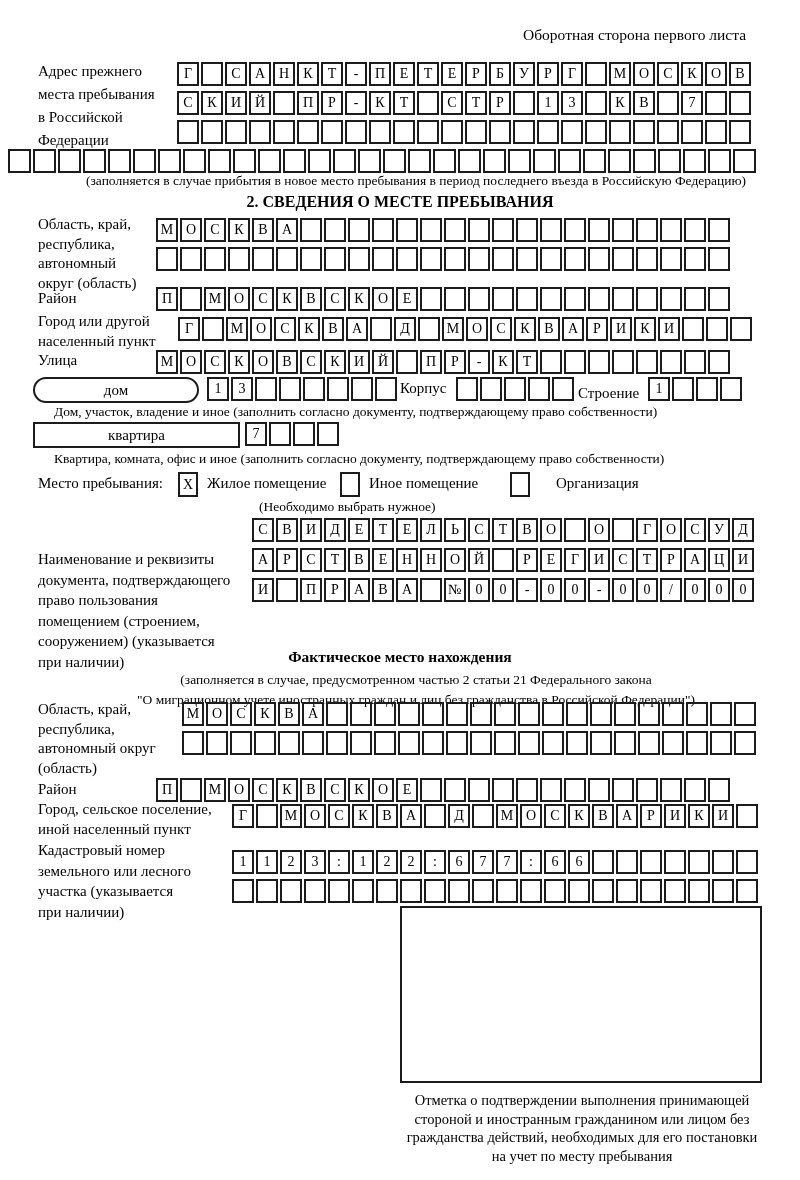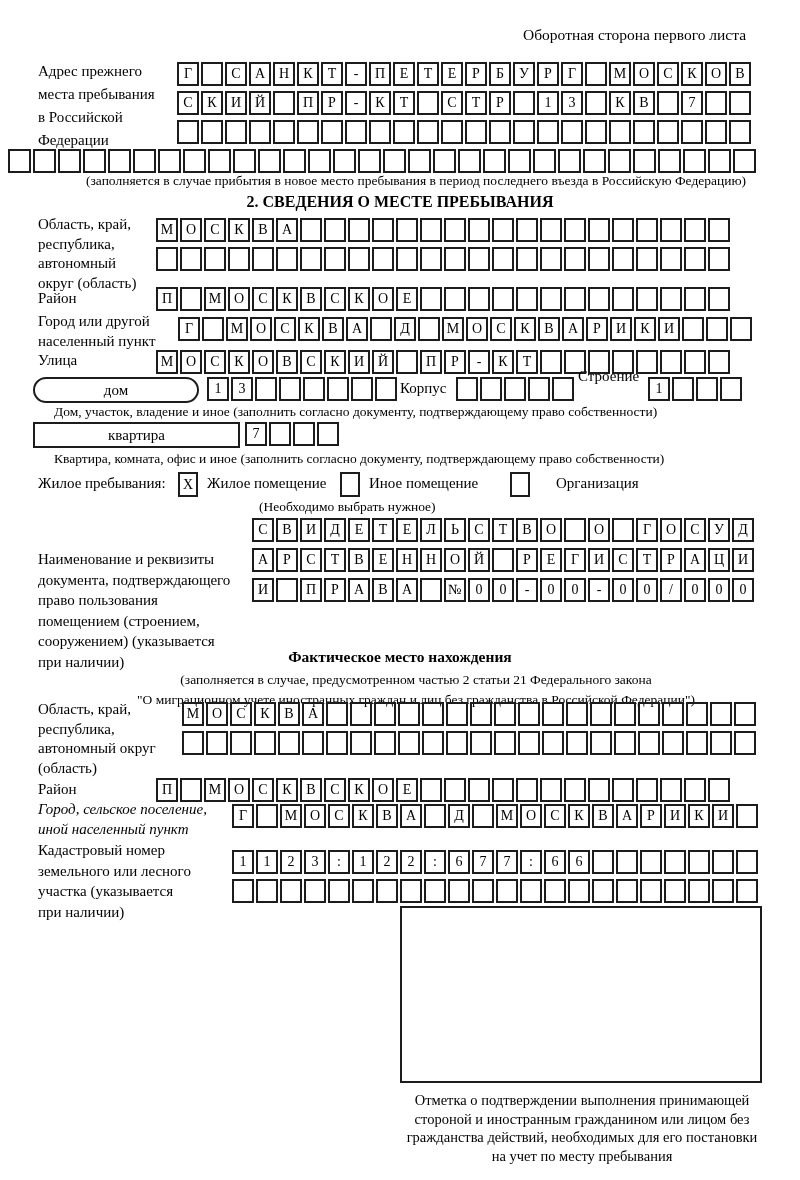--- a/index.html
+++ b/index.html
@@ -300,39 +300,39 @@
       <span class="cell"></span>
     </div>
   <div class="a inline-lbl" style="top:380px;left:400px;">Корпус</div>
   <div class="a cells" style="top:377px;left:456px;">
       <span class="cell"></span>
       <span class="cell"></span>
       <span class="cell"></span>
       <span class="cell"></span>
       <span class="cell"></span>
     </div>
-  <div class="a inline-lbl" style="top:368px;left:578px;">Строение</div>
+  <div class="a inline-lbl" style="top:385px;left:578px;">Строение</div>
   <div class="a cells" style="top:377px;left:648px;">
       <span class="cell">1</span>
       <span class="cell"></span>
       <span class="cell"></span>
       <span class="cell"></span>
     </div>
   <div class="a cap" style="top:404px;left:38px;">Дом, участок, владение и иное (заполнить согласно документу, подтверждающему право собственности)</div>
 
   <div class="a fieldbox" style="top:422px;left:33px;width:207px;">квартира</div>
   <div class="a cells" style="top:422px;left:245px;">
       <span class="cell">7</span>
       <span class="cell"></span>
       <span class="cell"></span>
       <span class="cell"></span>
     </div>
   <div class="a cap" style="top:451px;left:38px;">Квартира, комната, офис и иное (заполнить согласно документу, подтверждающему право собственности)</div>
 
-  <div class="a inline-lbl" style="top:475px;left:38px;">Жилое пребывания:</div>
+  <div class="a inline-lbl" style="top:475px;left:38px;">Место пребывания:</div>
   <div class="a cbx" style="top:472px;left:178px;">X</div>
   <div class="a inline-lbl" style="top:475px;left:207px;">Жилое помещение</div>
   <div class="a cbx" style="top:472px;left:340px;"></div>
   <div class="a inline-lbl" style="top:475px;left:369px;">Иное помещение</div>
   <div class="a cbx" style="top:472px;left:510px;"></div>
   <div class="a inline-lbl" style="top:475px;left:556px;">Организация</div>
   <div class="a cap" style="top:499px;left:243px;">(Необходимо выбрать нужное)</div>
 
   <div class="a lbl" style="top:518px;left:38px;width:215px;line-height:20.5px;margin-top:31px;">Наименование и реквизиты
 документа, подтверждающего
@@ -492,21 +492,21 @@
       <span class="cell"></span>
       <span class="cell"></span>
       <span class="cell"></span>
       <span class="cell"></span>
       <span class="cell"></span>
       <span class="cell"></span>
       <span class="cell"></span>
       <span class="cell"></span>
     </div>
 
-  <div class="a lbl" style="top:799px;left:38px;width:195px;line-height:20px;font-style:italic;">Город, сельское поселение,
+  <div class="a lbl" style="top:799px;left:38px;width:195px;line-height:20px;">Город, сельское поселение,
 иной населенный пункт</div>
   <div class="a cells" style="top:804px;left:232px;">
       <span class="cell">Г</span>
       <span class="cell"></span>
       <span class="cell">М</span>
       <span class="cell">О</span>
       <span class="cell">С</span>
       <span class="cell">К</span>
       <span class="cell">В</span>
       <span class="cell">А</span>

